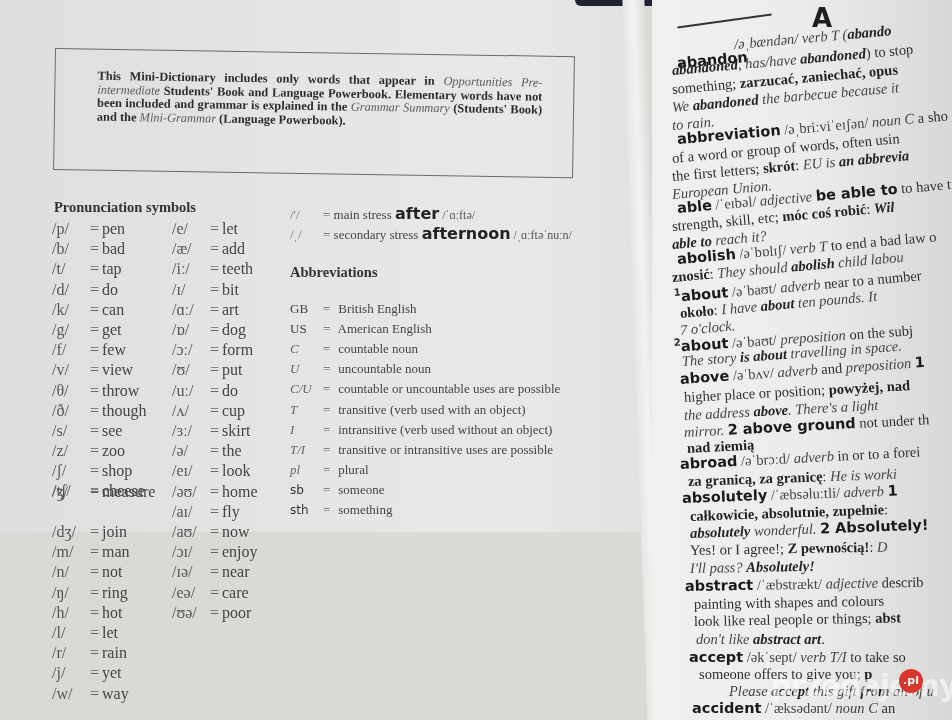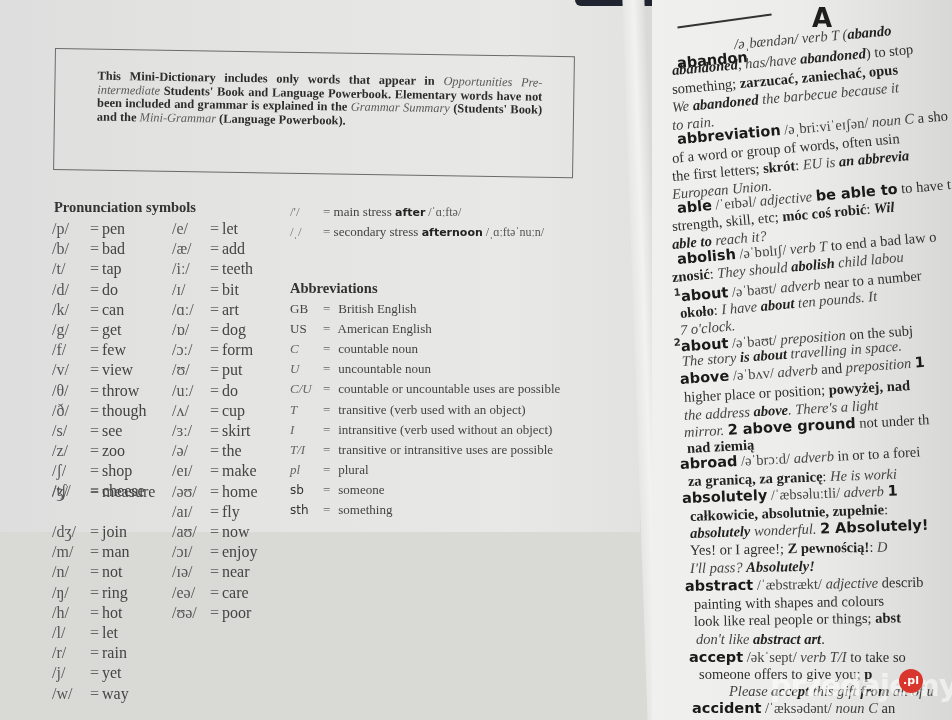--- a/index.html
+++ b/index.html
@@ -47,21 +47,21 @@
   .sym-row .sym { display:inline-block; width:38px; color:#555; }
   .sym-row .eq { display:inline-block; width:12px; color:#666; }
   .sym-row .word { display:inline-block; }
   .abbr-row { position:absolute; font-size:13px; color:#444; white-space:nowrap; }
   .abbr-row .key { display:inline-block; width:33px; }
   .abbr-row .key.it { font-style:italic; color:#666; }
   .abbr-row .key.sans { font-family:"DejaVu Sans", sans-serif; font-size:12px; color:#333; }
   .abbr-row .eq { display:inline-block; width:12px; color:#666; }
   .stress-row { position:absolute; font-size:13px; color:#444; white-space:nowrap; }
   .stress-row .key { display:inline-block; width:33px; color:#777; }
-  .stress-row b { font-family:"DejaVu Sans", sans-serif; font-size:11px; color:#222; }
+  .stress-row b { font-family:"DejaVu Sans", sans-serif; font-size:16px; color:#222; }
   .stress-row .ipa { font-size:12px; color:#555; }
 
   
   .rp-rule { position:absolute; left:25px; top:20px; width:95px; height:1.5px; background:#333; transform:rotate(-8deg); }
   .rp-letter { position:absolute; left:160px; top:3px; font-family:"DejaVu Sans", sans-serif; font-weight:bold; font-size:26px; color:#1e1e1e; }
   .entry-line {
     position:absolute; white-space:nowrap; font-size:14.5px; color:#2f2f2f;
     transform-origin:left center;
   }
   .hw { font-family:"DejaVu Sans", sans-serif; font-weight:bold; font-size:14.5px; color:#1a1a1a; }
@@ -121,36 +121,36 @@
       <div class="sym-row" style="left: 172px; top: 260.4px;"><span class="sym">/iː/</span><span class="eq">=</span><span class="word"> teeth</span></div>
       <div class="sym-row" style="left: 172px; top: 280.6px;"><span class="sym">/ɪ/</span><span class="eq">=</span><span class="word"> bit</span></div>
       <div class="sym-row" style="left: 172px; top: 300.8px;"><span class="sym">/ɑː/</span><span class="eq">=</span><span class="word"> art</span></div>
       <div class="sym-row" style="left: 172px; top: 321px;"><span class="sym">/ɒ/</span><span class="eq">=</span><span class="word"> dog</span></div>
       <div class="sym-row" style="left: 172px; top: 341.2px;"><span class="sym">/ɔː/</span><span class="eq">=</span><span class="word"> form</span></div>
       <div class="sym-row" style="left: 172px; top: 361.4px;"><span class="sym">/ʊ/</span><span class="eq">=</span><span class="word"> put</span></div>
       <div class="sym-row" style="left: 172px; top: 381.6px;"><span class="sym">/uː/</span><span class="eq">=</span><span class="word"> do</span></div>
       <div class="sym-row" style="left: 172px; top: 401.8px;"><span class="sym">/ʌ/</span><span class="eq">=</span><span class="word"> cup</span></div>
       <div class="sym-row" style="left: 172px; top: 422px;"><span class="sym">/ɜː/</span><span class="eq">=</span><span class="word"> skirt</span></div>
       <div class="sym-row" style="left: 172px; top: 442.2px;"><span class="sym">/ə/</span><span class="eq">=</span><span class="word"> the</span></div>
-      <div class="sym-row" style="left: 172px; top: 462.4px;"><span class="sym">/eɪ/</span><span class="eq">=</span><span class="word"> make</span></div>
+      <div class="sym-row" style="left: 172px; top: 462.4px;"><span class="sym">/eɪ/</span><span class="eq">=</span><span class="word"> look</span></div>
       <div class="sym-row" style="left: 172px; top: 482.6px;"><span class="sym">/əʊ/</span><span class="eq">=</span><span class="word"> home</span></div>
       <div class="sym-row" style="left: 172px; top: 502.8px;"><span class="sym">/aɪ/</span><span class="eq">=</span><span class="word"> fly</span></div>
       <div class="sym-row" style="left: 172px; top: 523px;"><span class="sym">/aʊ/</span><span class="eq">=</span><span class="word"> now</span></div>
       <div class="sym-row" style="left: 172px; top: 543.2px; text-decoration: underline;"><span class="sym">/ɔɪ/</span><span class="eq">=</span><span class="word"> enjoy</span></div>
       <div class="sym-row" style="left: 172px; top: 563.4px;"><span class="sym">/ɪə/</span><span class="eq">=</span><span class="word"> near</span></div>
       <div class="sym-row" style="left: 172px; top: 583.6px;"><span class="sym">/eə/</span><span class="eq">=</span><span class="word"> care</span></div>
       <div class="sym-row" style="left: 172px; top: 603.8px;"><span class="sym">/ʊə/</span><span class="eq">=</span><span class="word"> poor</span></div>
     </div>
 
   <div id="stress">
       <div class="stress-row" style="left: 290px; top: 204px;"><span class="key">/'/</span><span style="color: rgb(102, 102, 102);">= </span><span>main stress </span><b>after</b><span class="ipa"> /ˈɑːftə/</span></div>
       <div class="stress-row" style="left: 290px; top: 224px;"><span class="key">/ˌ/</span><span style="color: rgb(102, 102, 102);">= </span><span>secondary stress </span><b>afternoon</b><span class="ipa"> /ˌɑːftəˈnuːn/</span></div>
     </div>
 
-  <div class="section-title" style="left:290px;top:280px;">Abbreviations</div>
+  <div class="section-title" style="left:290px;top:264px;">Abbreviations</div>
   <div id="abbrs">
       <div class="abbr-row" style="left: 290px; top: 301px;"><span class="key">GB</span><span class="eq">=</span><span> British English</span></div>
       <div class="abbr-row" style="left: 290px; top: 321.1px;"><span class="key">US</span><span class="eq">=</span><span> American English</span></div>
       <div class="abbr-row" style="left: 290px; top: 341.2px;"><span class="key it">C</span><span class="eq">=</span><span> countable noun</span></div>
       <div class="abbr-row" style="left: 290px; top: 361.3px;"><span class="key it">U</span><span class="eq">=</span><span> uncountable noun</span></div>
       <div class="abbr-row" style="left: 290px; top: 381.4px;"><span class="key it">C/U</span><span class="eq">=</span><span> countable or uncountable uses are possible</span></div>
       <div class="abbr-row" style="left: 290px; top: 401.5px;"><span class="key it">T</span><span class="eq">=</span><span> transitive (verb used with an object)</span></div>
       <div class="abbr-row" style="left: 290px; top: 421.6px;"><span class="key it">I</span><span class="eq">=</span><span> intransitive (verb used without an object)</span></div>
       <div class="abbr-row" style="left: 290px; top: 441.7px;"><span class="key it">T/I</span><span class="eq">=</span><span> transitive or intransitive uses are possible</span></div>
       <div class="abbr-row" style="left: 290px; top: 461.8px;"><span class="key it">pl</span><span class="eq">=</span><span> plural</span></div>

